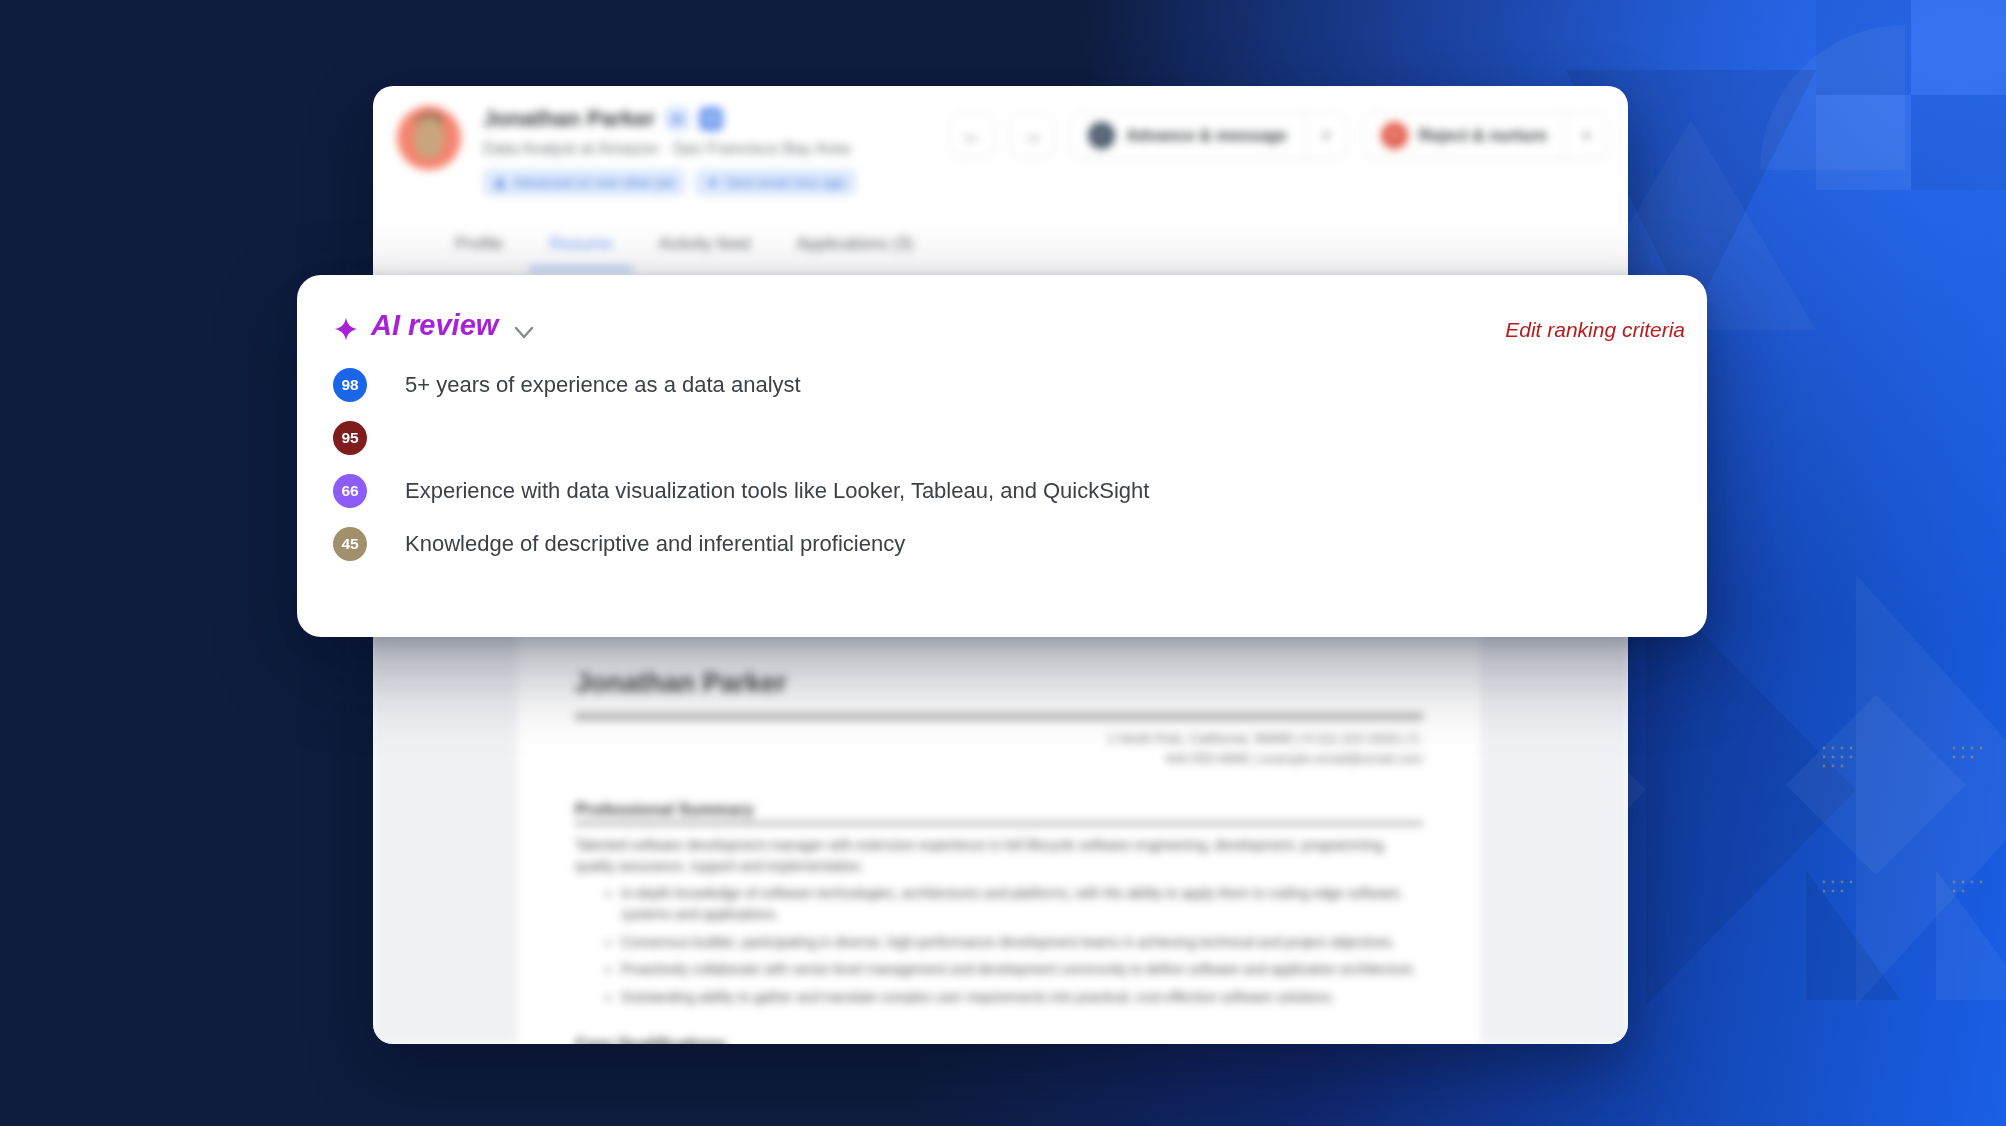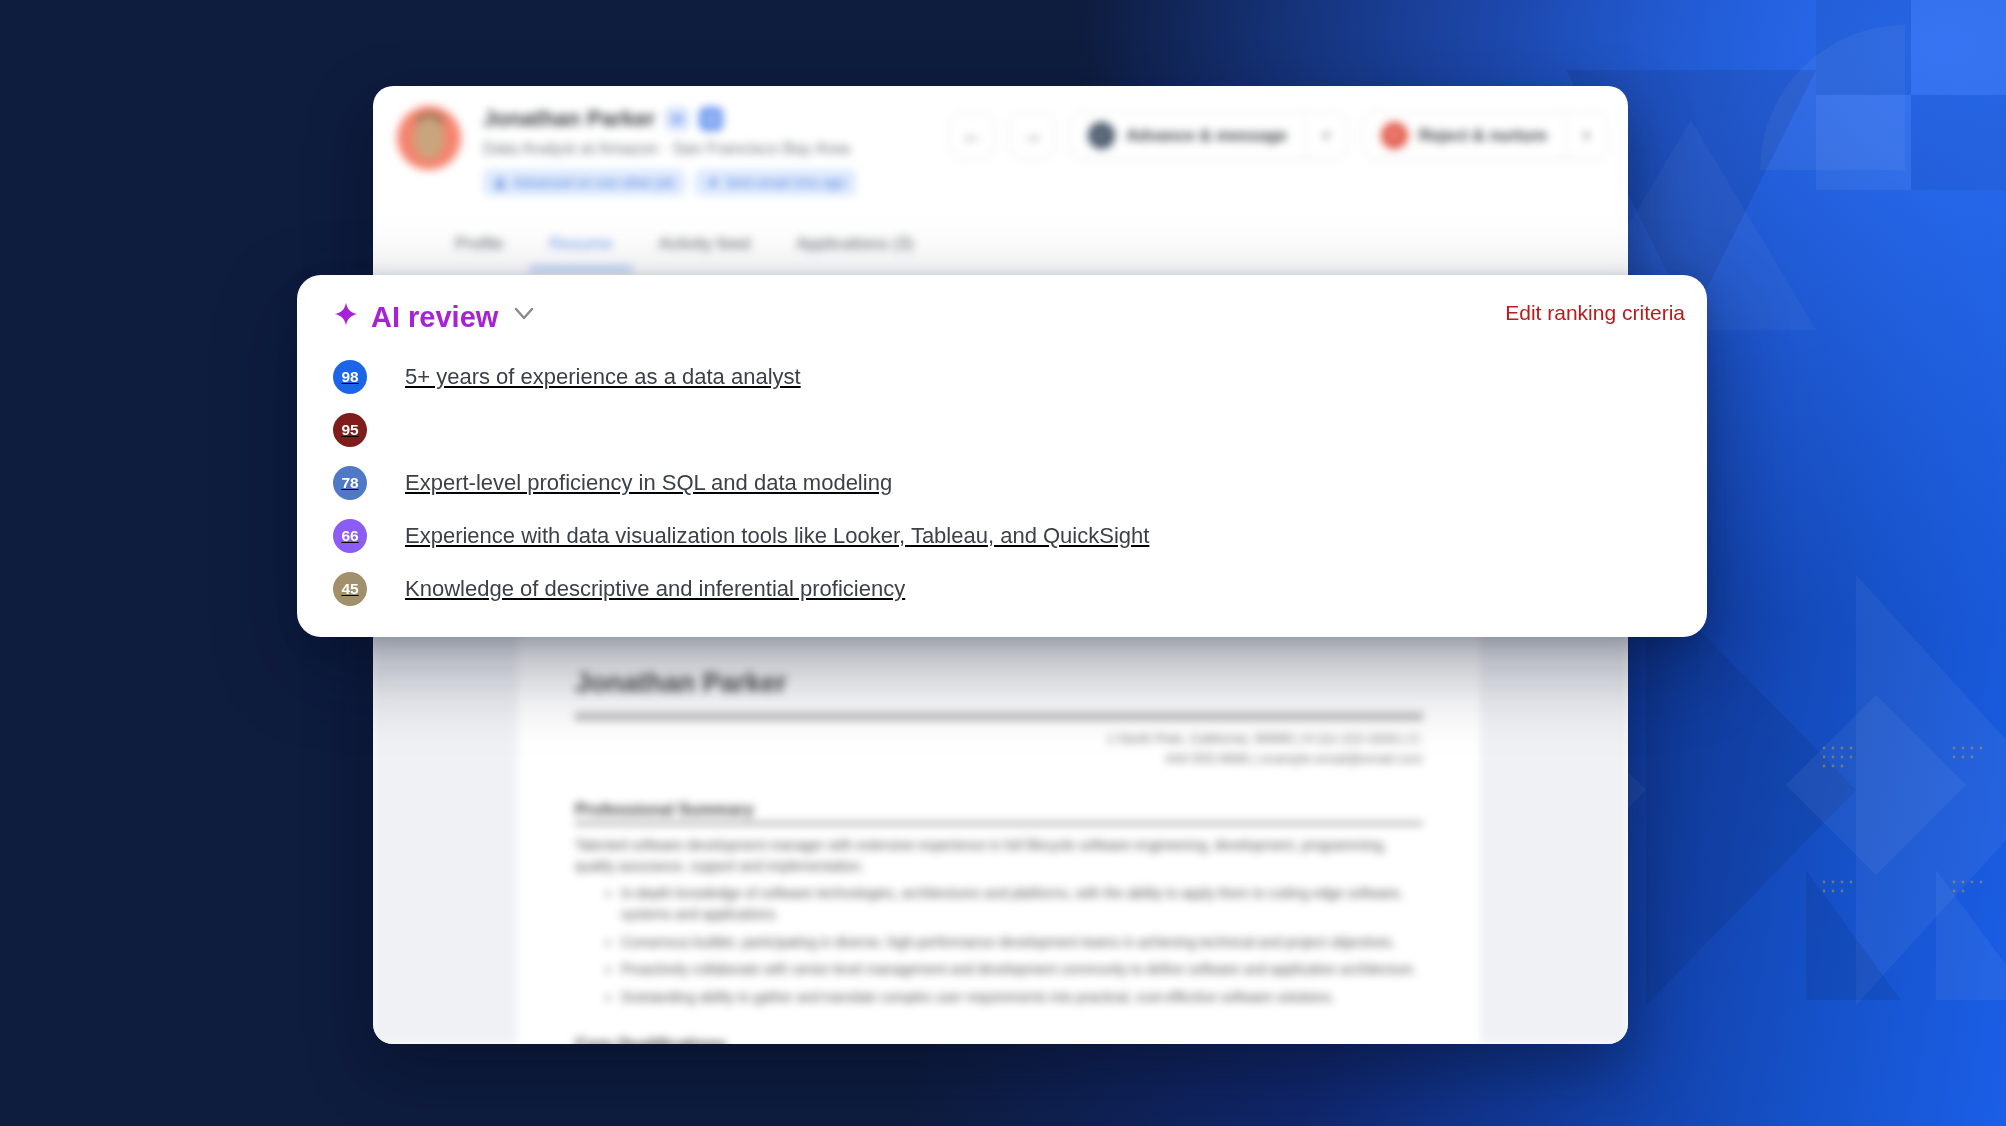--- a/index.html
+++ b/index.html
@@ -62,26 +62,26 @@
   .r-contact { margin-top:9px; text-align:right; font-size:13.5px; color:#6f6f6f; line-height:1.5; }
   .r-h2 { margin-top:30px; font-size:16.5px; font-weight:700; color:#3d3d3d; border-bottom:3px solid #8f8f8f; padding-bottom:3px; }
   .r-p { margin-top:10px; font-size:13.8px; color:#565656; line-height:1.55; }
   .r-ul { margin-top:6px; padding-left:46px; font-size:13.8px; color:#565656; line-height:1.5; list-style:disc; }
   .r-ul li { margin-top:7px; }
   .r-h2b { margin-top:26px; font-size:16.5px; font-weight:700; color:#3d3d3d; }
 
   
   .ai { position:absolute; left:297px; top:275px; width:1410px; height:362px; background:#fff; border-radius:24px;
     box-shadow:0 30px 80px rgba(6,14,40,.40), 0 6px 20px rgba(6,14,40,.15); z-index:5; }
-  .ai-hdr { display:flex; align-items:flex-start; padding:26px 22px 0 36px; }
+  .ai-hdr { display:flex; align-items:flex-end; padding:34px 22px 0 36px;font-style:italic; }
   .ai-title { font-size:29px; font-weight:600; color:#a722d6; margin-left:12px; }
   .ai-chev { margin-left:14px; margin-top:4px; display:flex; }
   .ai-edit { margin-left:auto; font-size:21px; font-weight:500; color:#b91c1c; cursor:pointer; }
   .ai-rows { margin-top:16px; }
-  .ai-row { display:flex; align-items:center; height:53px; padding-left:36px;text-decoration:underline; }
+  .ai-row { display:flex; align-items:center; height:53px; padding-left:36px; }
   .score { width:34px; height:34px; border-radius:50%; color:#fff; font-size:15.5px; font-weight:700;
     display:flex; align-items:center; justify-content:center; flex:0 0 auto; }
   .crit { margin-left:38px; font-size:22px; color:#3c4148; }
 </style>
 </head>
 <body>
 
 <div class="stage">
 
   <svg class="bg-pattern" width="1000" height="1126" viewBox="0 0 1000 1126">
@@ -239,24 +239,20 @@
     </div>
     <div class="ai-rows">
       <div class="ai-row">
         <span class="score" style="background-color: rgb(27, 102, 232);">98</span>
         <span class="crit">5+ years of experience as a data analyst</span>
       </div>
       <div class="ai-row">
         <span class="score" style="background-color: #7f1d1d;">95</span>
       </div>
       <div class="ai-row">
-        <span class="score" style="background-color: rgb(79, 121, 198);">78</span>
-        <span class="crit">Expert-level proficiency in SQL and data modeling</span>
-      </div>
-      <div class="ai-row">
         <span class="score" style="background-color: #8b5cf6;">66</span>
         <span class="crit">Experience with data visualization tools like Looker, Tableau, and QuickSight</span>
       </div>
       <div class="ai-row">
         <span class="score" style="background-color: rgb(162, 144, 109);">45</span>
         <span class="crit">Knowledge of descriptive and inferential proficiency</span>
       </div>
     </div>
   </div>
 

